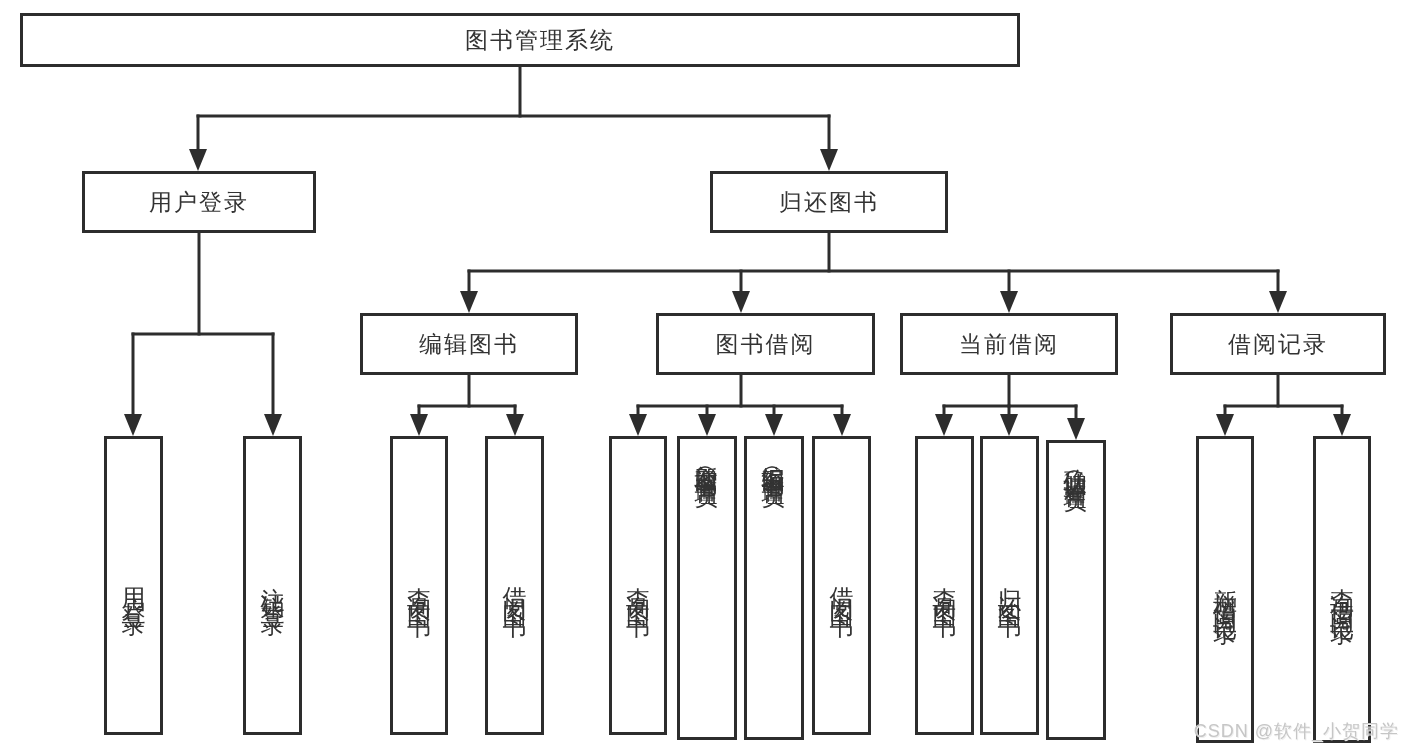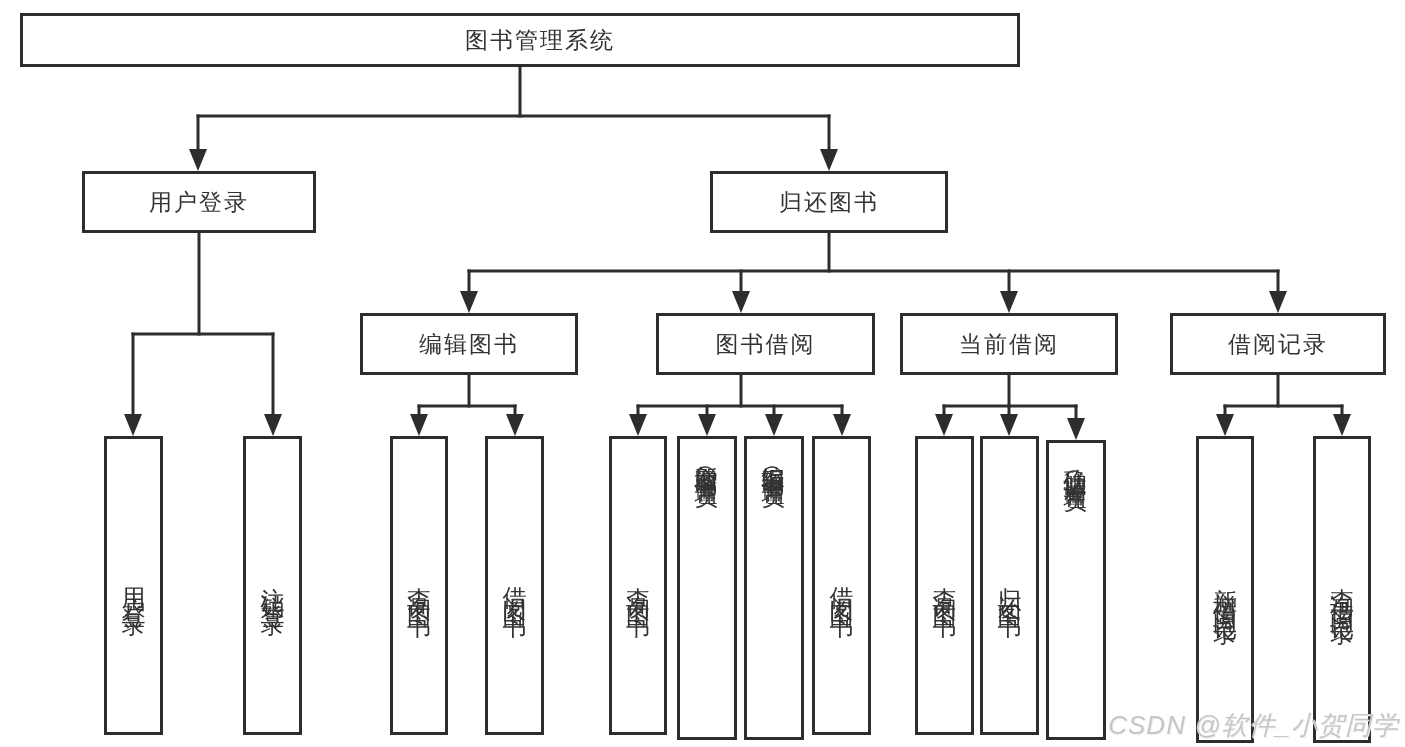--- a/index.html
+++ b/index.html
@@ -41,23 +41,22 @@
   .l6 {left:677px; width:60px;height:304px;}
   .l7 {left:744px; width:60px;height:304px;}
   .l8 {left:812px; width:59px;}
   .l9 {left:915px; width:59px;}
   .l10{left:980px; width:59px;}
   .l11{left:1046px;width:60px;top:440px;height:300px;}
   .l12{left:1196px;width:58px;height:307px;}
   .l13{left:1313px;width:58px;height:307px;}
   .watermark{
     position:absolute;right:6px;bottom:4px;
-    font-size:26px;color:#c6c6c6;letter-spacing:1px;
+    font-size:18px;color:#c6c6c6;letter-spacing:1px;
     text-shadow:1px 1px 0 #efefef;
-    font-style:italic;
   }
 </style>
 </head>
 <body>
 
 <div class="stage">
 
   <svg class="wires" viewBox="0 0 1405 747" fill="none" stroke="#2d2d2d" stroke-width="3" stroke-linecap="square">
     <defs>
       <marker id="arw" markerUnits="userSpaceOnUse" markerWidth="22" markerHeight="20" refX="0" refY="9" orient="auto">

